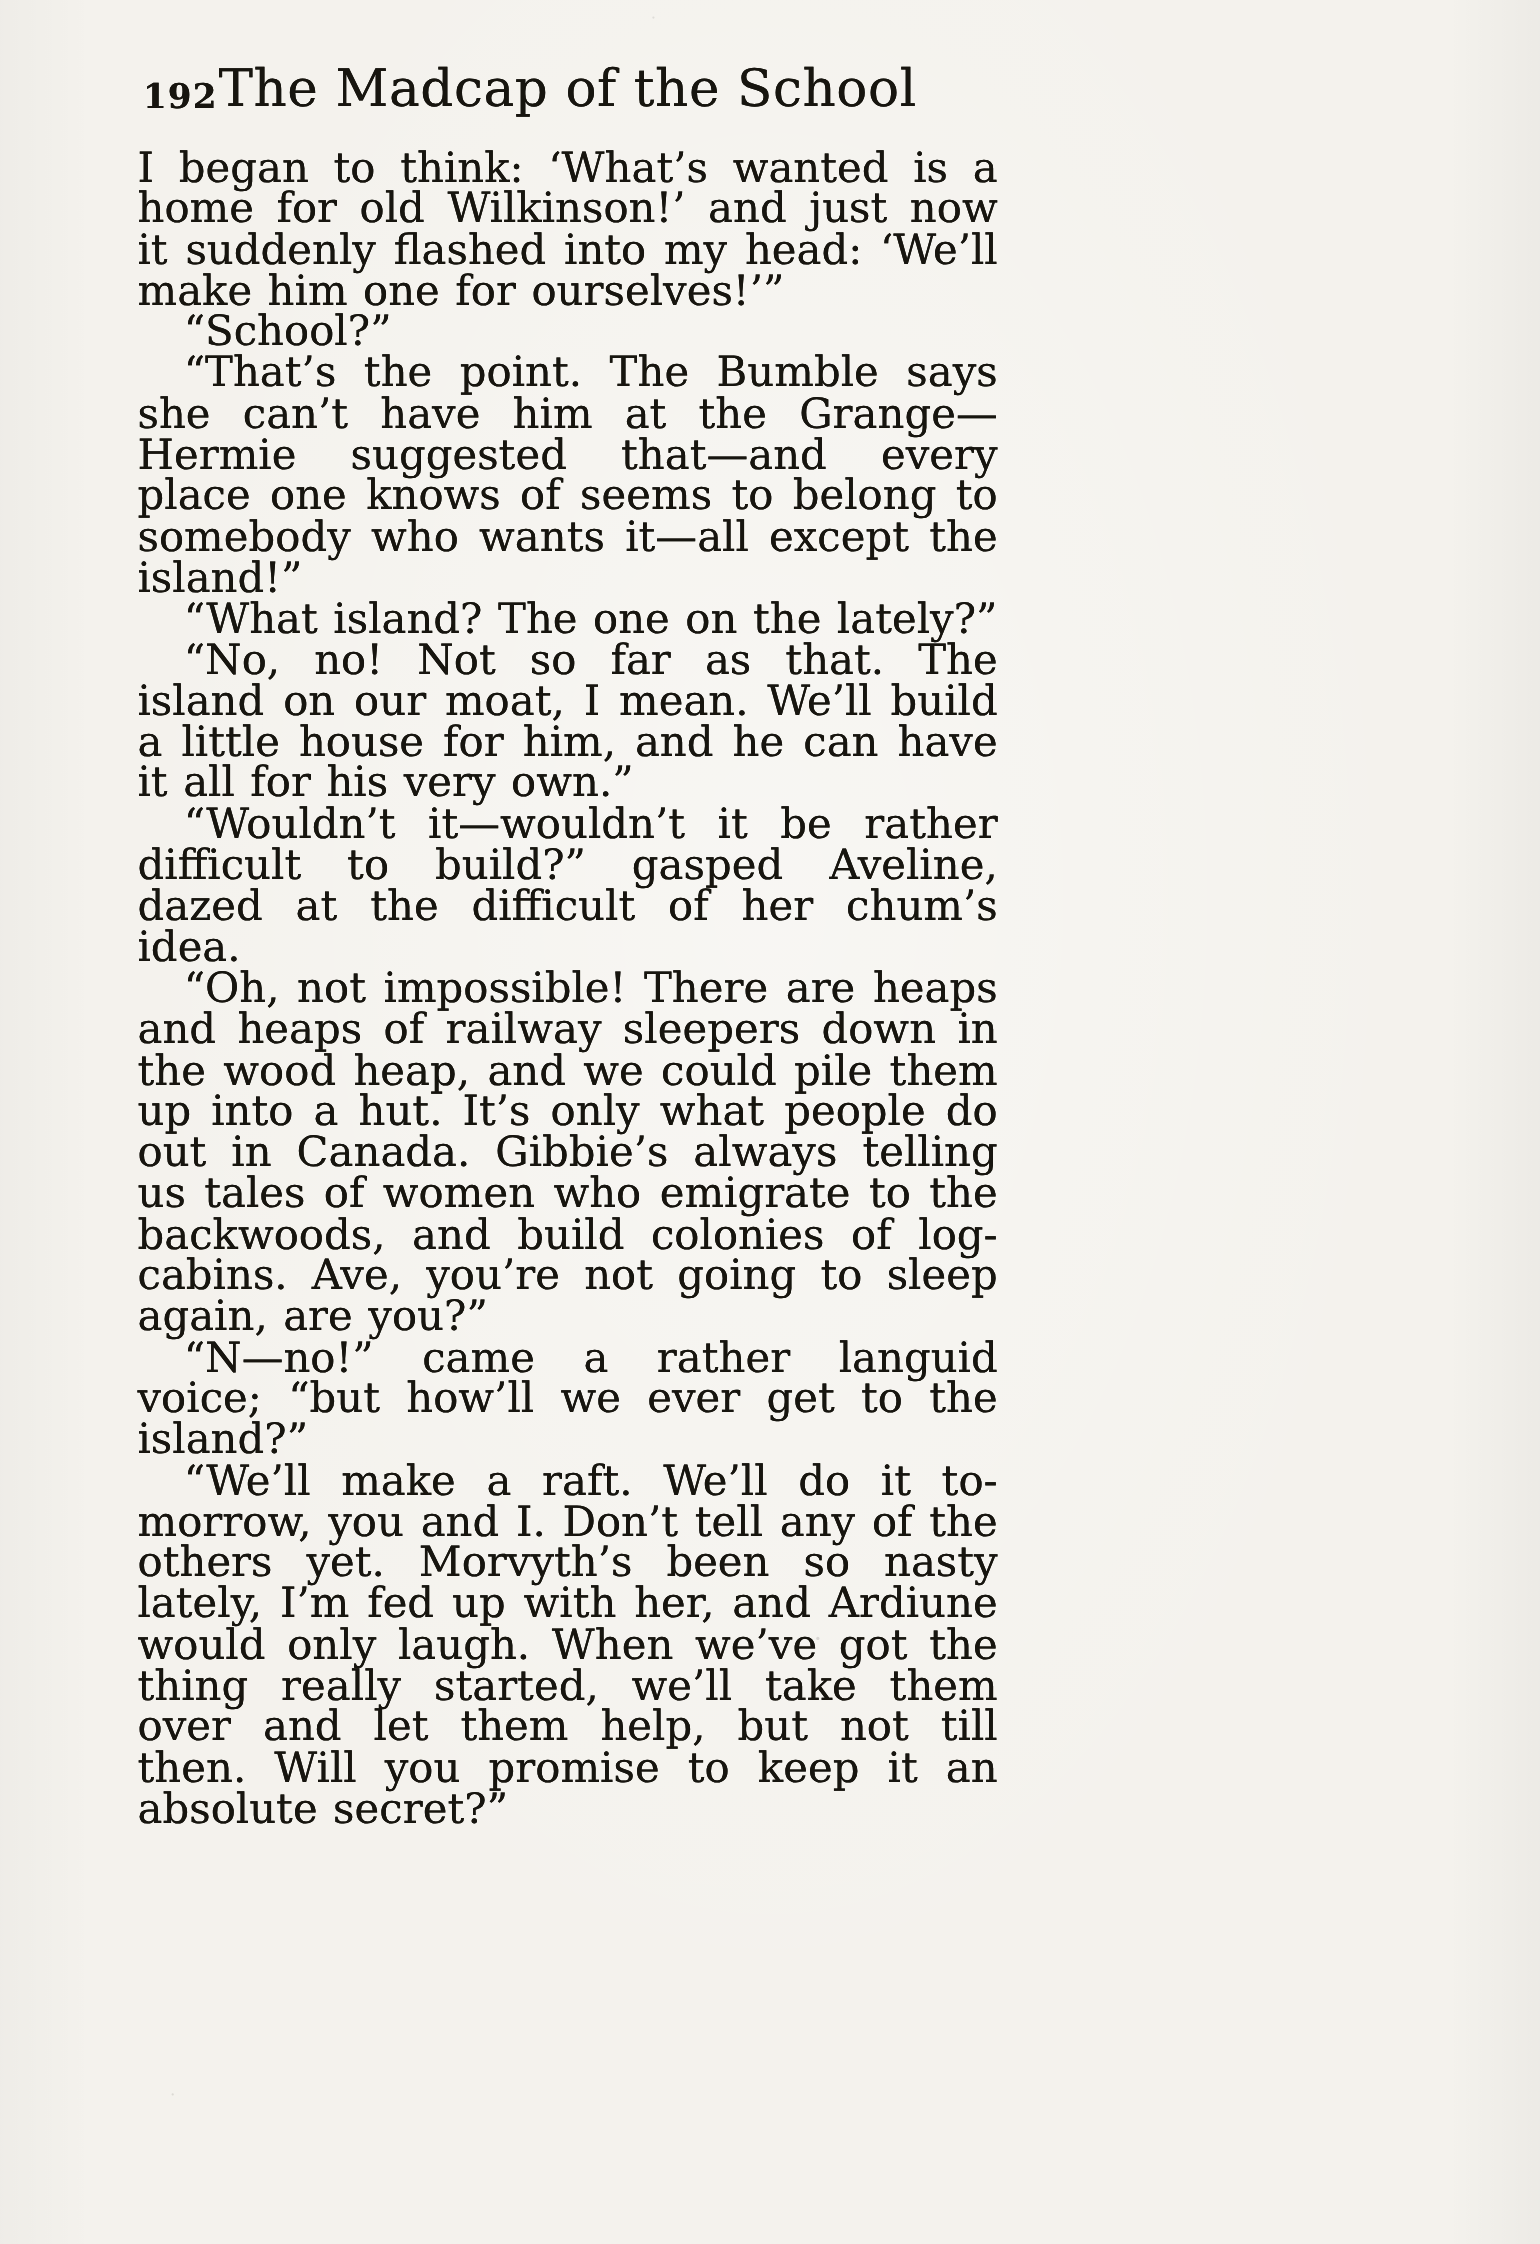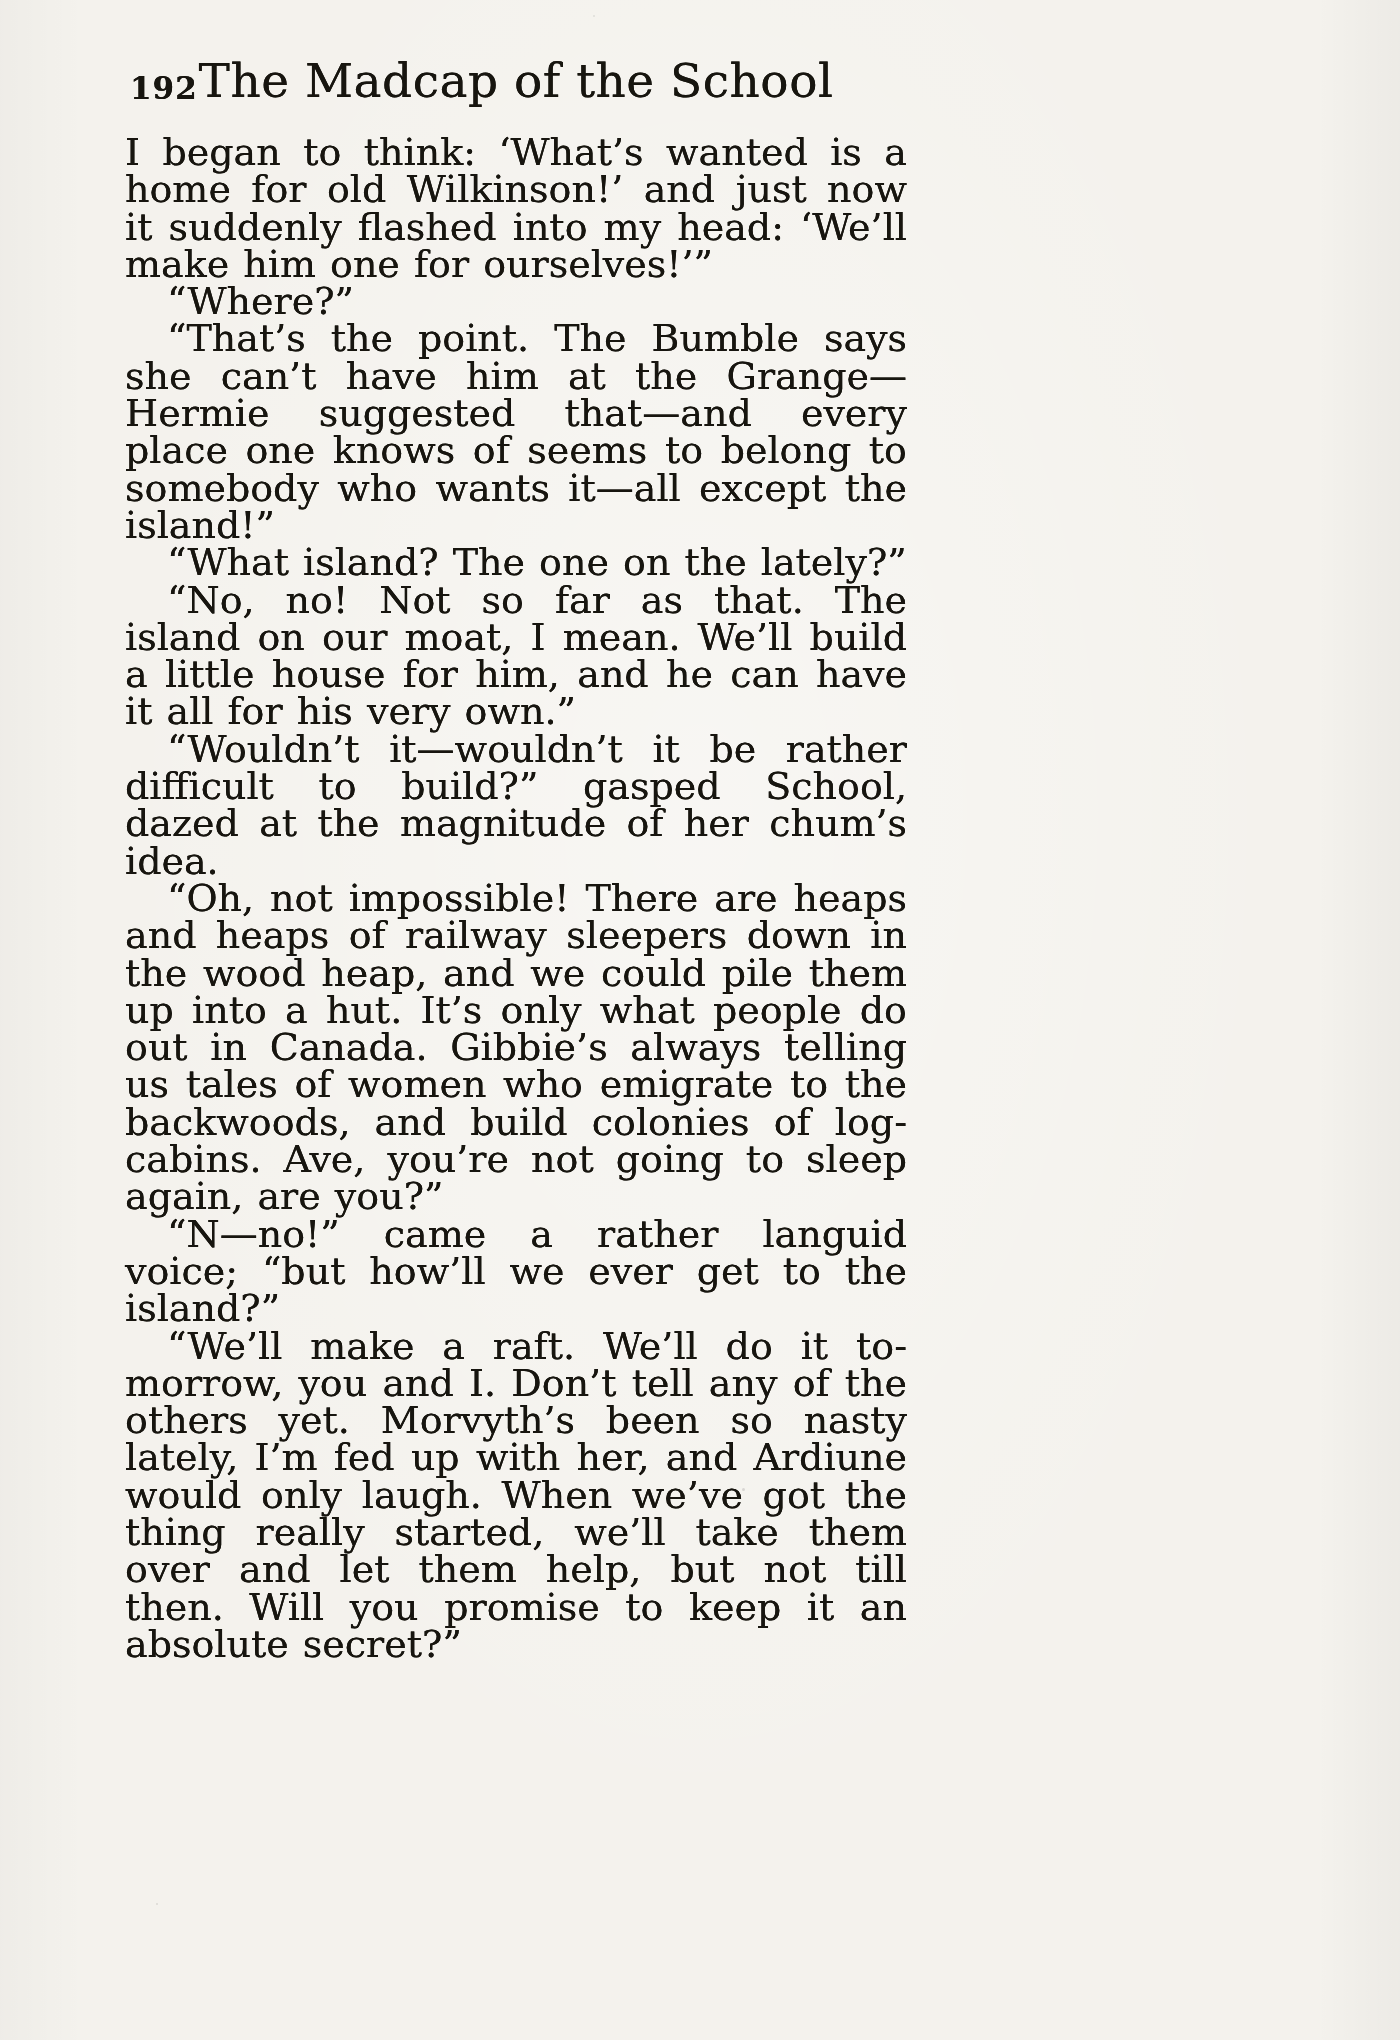--- a/index.html
+++ b/index.html
@@ -81,25 +81,25 @@
 
 <div class="page">
 
   <header class="running-header">
     <span class="page-number">192</span>
     <h1 class="book-title">The Madcap of the School</h1>
   </header>
 
   <main class="text-block">
     <p class="para no-indent">I began to think: ‘What’s wanted is a home for old Wilkinson!’ and just now it suddenly flashed into my head: ‘We’ll make him one for ourselves!’”</p>
-    <p class="para">“Where?”</p>
+    <p class="para">“School?”</p>
     <p class="para">“That’s the point. The Bumble says she can’t have him at the Grange—Hermie suggested that—and every place one knows of seems to belong to somebody who wants it—all except the island!”</p>
     <p class="para">“What island? The one on the lately?”</p>
     <p class="para">“No, no! Not so far as that. The island on our moat, I mean. We’ll build a little house for him, and he can have it all for his very own.”</p>
-    <p class="para">“Wouldn’t it—wouldn’t it be rather difficult to build?” gasped School, dazed at the magnitude of her chum’s idea.</p>
+    <p class="para">“Wouldn’t it—wouldn’t it be rather difficult to build?” gasped Aveline, dazed at the difficult of her chum’s idea.</p>
     <p class="para">“Oh, not impossible! There are heaps and heaps of railway sleepers down in the wood heap, and we could pile them up into a hut. It’s only what people do out in Canada. Gibbie’s always telling us tales of women who emigrate to the backwoods, and build colonies of log-cabins. Ave, you’re not going to sleep again, are you?”</p>
     <p class="para">“N—no!” came a rather languid voice; “but how’ll we ever get to the island?”</p>
     <p class="para">“We’ll make a raft. We’ll do it to-morrow, you and I. Don’t tell any of the others yet. Morvyth’s been so nasty lately, I’m fed up with her, and Ardiune would only laugh. When we’ve got the thing really started, we’ll take them over and let them help, but not till then. Will you promise to keep it an absolute secret?”</p>
   </main>
 
   <span class="speck s1"></span>
   <span class="speck s2"></span>
   <span class="speck s3"></span>
 
 </div>

